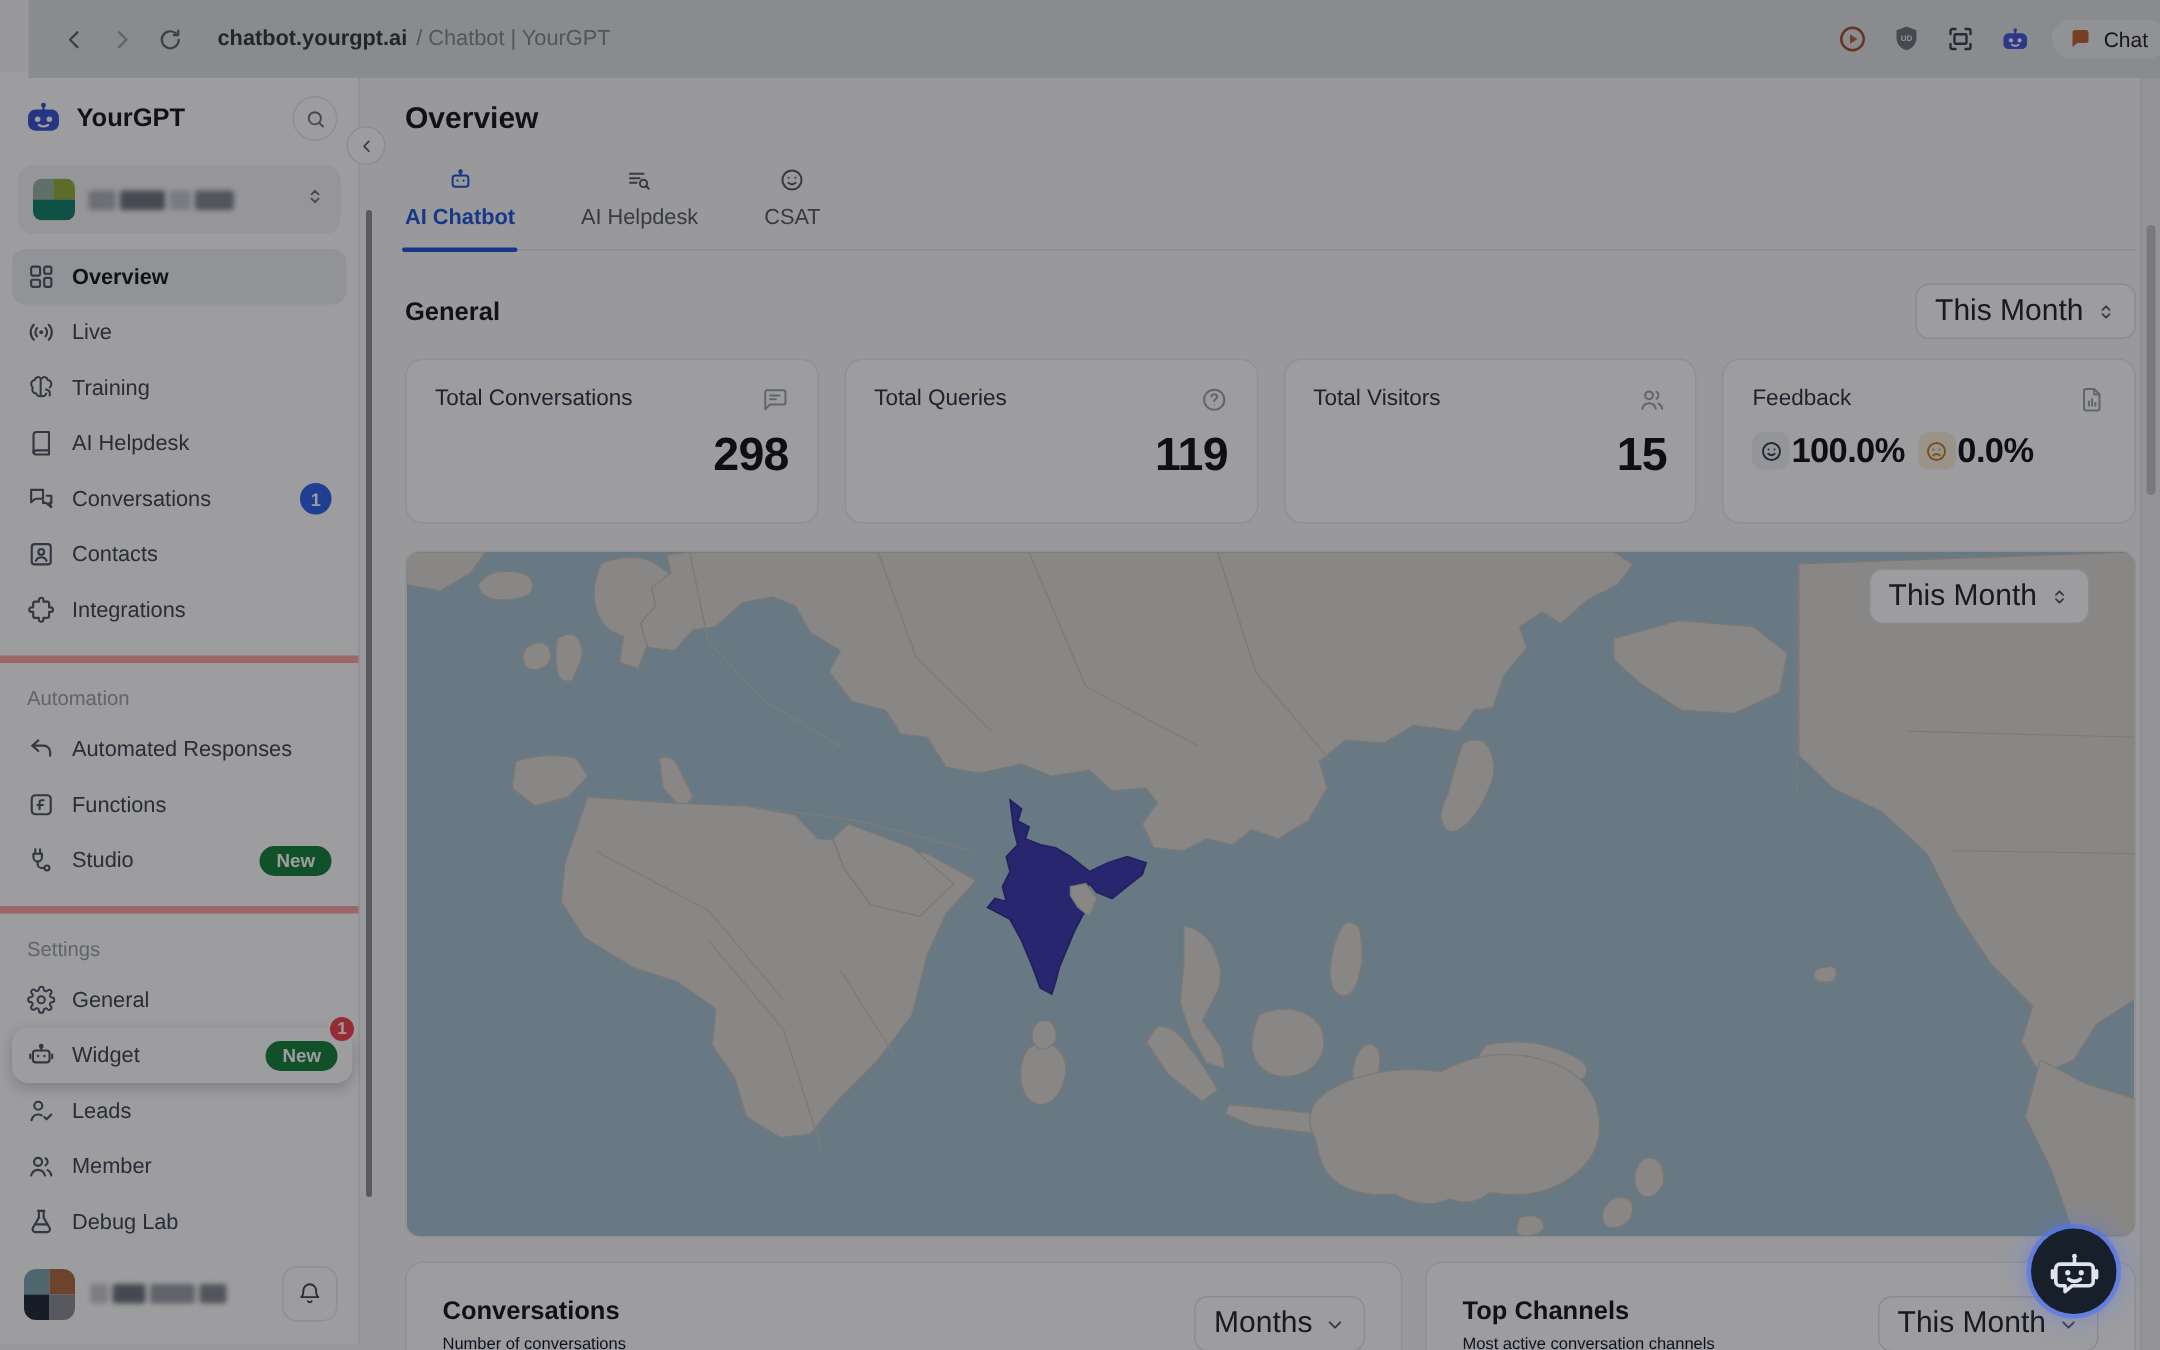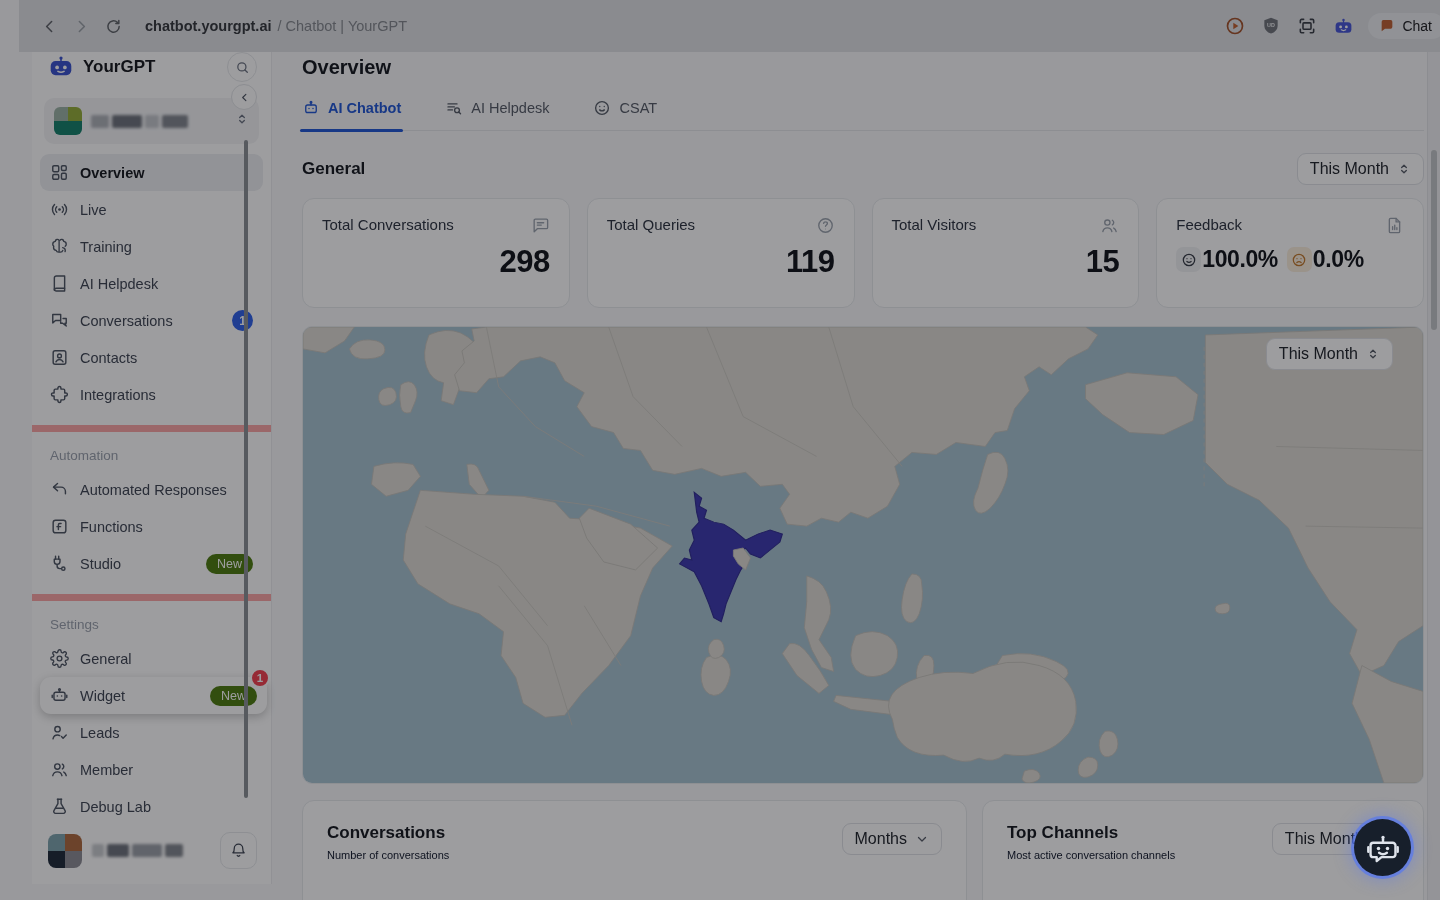--- a/index.html
+++ b/index.html
@@ -10,68 +10,68 @@
   .nav-btn { width:32px; height:32px; display:flex; align-items:center; justify-content:center; color:#5f6368; border-radius:50%; }
   .nav-btn.dis { color:#9aa0a6; }
   .urlbox { margin-left:16px; font-size:14.5px; display:flex; gap:6px; align-items:baseline; }
   .url-host { color:#35383d; font-weight:600; }
   .url-rest { color:#84888e; }
   .top-right { margin-left:auto; display:flex; align-items:center; gap:14px; }
   .ext-ic { width:22px; height:22px; display:flex; align-items:center; justify-content:center; }
   .chat-pill { display:flex; align-items:center; gap:7px; background:#ebedf0; border-radius:15px; padding:5px 13px 5px 11px; font-size:14px; color:#202124; font-weight:500; }
 
   
-  .app { position:fixed; top:36px; left:0; width:1440px; height:848px; display:flex;padding-left:32px; }
+  .app { position:fixed; top:48px; left:0; width:1440px; height:848px; display:flex; }
   .sidebar { width:240px; background:#ffffff; position:relative; flex:none; border-right:1px solid #ececef; }
   .main { flex:1; position:relative; background:#f8f9fb; }
 
   
   .side-top { display:flex; align-items:center; padding:16px 14px 8px 16px; }
   .brand { display:flex; align-items:center; gap:9px; font-size:17px; font-weight:700; color:#16181d; }
   .search-btn { margin-left:auto; width:30px; height:30px; border:1px solid #e6e8eb; border-radius:50%; display:flex; align-items:center; justify-content:center; color:#6b7280; background:#fff; }
 
   .workspace { margin:8px 12px 4px; background:#f3f4f6; border-radius:10px; height:46px; display:flex; align-items:center; padding:0 10px; gap:9px; }
   .ws-avatar { width:28px; height:28px; border-radius:6px; overflow:hidden; flex:none; }
   .blurline { display:flex; gap:3px; filter:blur(1.6px); }
   .bb { height:13px; border-radius:2px; }
   .ws-caret { margin-left:auto; color:#6b7280; }
 
   .navlist { margin-top:10px; }
   .nav-item { display:flex; align-items:center; gap:11px; height:37px; margin:0 8px; padding:0 10px; border-radius:9px; color:#3e4553; font-size:14.5px; position:relative; }
   .nav-item .ic { width:19px; height:19px; color:#4d5563; flex:none; display:flex; }
   .nav-item.active { background:#edeff2; color:#15181e; font-weight:600; }
   .count-badge { margin-left:auto; background:#2f62e9; color:#fff; font-size:12px; font-weight:600; min-width:21px; height:21px; border-radius:50%; display:flex; align-items:center; justify-content:center; }
-  .new-badge { margin-left:auto; background:#4d7c0f; color:#fff; font-size:12.5px; font-weight:400; padding:3px 11px; border-radius:11px; }
+  .new-badge { margin-left:auto; background:#15803d; color:#fff; font-size:12.5px; font-weight:700; padding:3px 11px; border-radius:11px; }
   .sec-label { margin:16px 18px 8px; font-size:13.5px; color:#9aa1ad; }
-  .sec-group { border-top:7px solid #fca5a5; margin-top:12px; }
+  .sec-group { border-top:5px solid #fca5a5; margin-top:12px; }
 
   .spotlight { position:relative; z-index:60; background:#ffffff; margin:0 4px 0 8px !important; box-shadow:0 3px 10px rgba(0,0,0,.22); border-radius:11px; }
   .notif-badge { position:absolute; top:-9px; right:-3px; width:20px; height:20px; background:#f4404f; border:2px solid #fff; border-radius:50%; color:#fff; font-size:11.5px; font-weight:700; display:flex; align-items:center; justify-content:center; }
 
   .side-footer { position:absolute; bottom:0; left:0; right:0; padding:13px 14px 15px 16px; display:flex; align-items:center; gap:10px; }
   .user-avatar { width:34px; height:34px; border-radius:8px; overflow:hidden; flex:none; }
   .bell-btn { margin-left:auto; width:37px; height:37px; border:1px solid #e6e8eb; border-radius:10px; background:#fff; display:flex; align-items:center; justify-content:center; color:#3e4553; }
 
   .collapse-btn { position:fixed; left:231px; top:84px; width:26px; height:26px; border-radius:50%; background:#fff; border:1px solid #e3e5e8; color:#4b5260; display:flex; align-items:center; justify-content:center; font-size:13px; z-index:5; }
   .side-scroll { position:fixed; left:244px; top:140px; width:4px; height:658px; background:#8b8f94; border-radius:2px; z-index:4; }
   .main-track { position:fixed; right:0; top:52px; bottom:0; width:13px; background:#f0f1f3; border-left:1px solid #e3e5e8; z-index:4; }
   .main-thumb { position:fixed; right:3px; top:150px; width:6px; height:180px; background:#c2c5c9; border-radius:3px; z-index:5; }
 
   
   .main-inner { position:absolute; left:30px; right:16px; top:0; bottom:0; }
   .page-title { font-size:20px; font-weight:700; color:#14181f; padding-top:20px; }
   .tabs { display:flex; gap:44px; margin-top:20px; border-bottom:1px solid #e4e6e9; }
-  .tab { display:flex; align-items:center; gap:8px; font-size:14.5px; color:#555b66; padding-bottom:13px; position:relative; }
+  .tab { display:flex; align-items:center; gap:8px; font-size:14.5px; color:#555b66; padding-bottom:13px; position:relative;flex-direction:column; }
   .tab .ic { width:18px; height:18px; display:flex; }
   .tab.active { color:#2157d6; font-weight:600; }
   .tab.active::after { content:""; position:absolute; left:-2px; right:-2px; bottom:-2px; height:3px; background:#2157d6; border-radius:2px; }
 
   .sect-row { display:flex; align-items:center; justify-content:space-between; margin-top:22px; }
   .sect-title { font-size:17px; font-weight:700; color:#14181f; }
-  .pill-select { display:flex; align-items:center; gap:8px; background:#fff; border:1px solid #dfe2e6; border-radius:9px; padding:6px 12px; font-size:16px; color:#21252c; }
+  .pill-select { display:flex; align-items:center; gap:8px; background:#fff; border:1px solid #dfe2e6; border-radius:9px; padding:6px 12px; font-size:20px; color:#21252c; }
   .pill-select .ic { width:14px; height:14px; color:#555b66; display:flex; }
 
   .cards { display:grid; grid-template-columns:repeat(4,1fr); gap:17px; margin-top:13px; }
   .stat-card { background:#fff; border:1px solid #e7e9ec; border-radius:12px; padding:17px 19px; height:110px; }
   .stat-head { display:flex; align-items:flex-start; justify-content:space-between; }
   .stat-label { font-size:15px; color:#2c3340; font-weight:500; }
   .stat-head .ic { width:19px; height:19px; color:#9aa2ad; display:flex; }
   .stat-value { font-size:31px; font-weight:800; color:#0f1319; margin-top:9px; letter-spacing:-.5px;text-align:right; }
   .fb-row { display:flex; align-items:center; gap:1px; margin-top:11px; }
   .fb-chip { width:25px; height:25px; border-radius:7px; display:flex; align-items:center; justify-content:center; }

